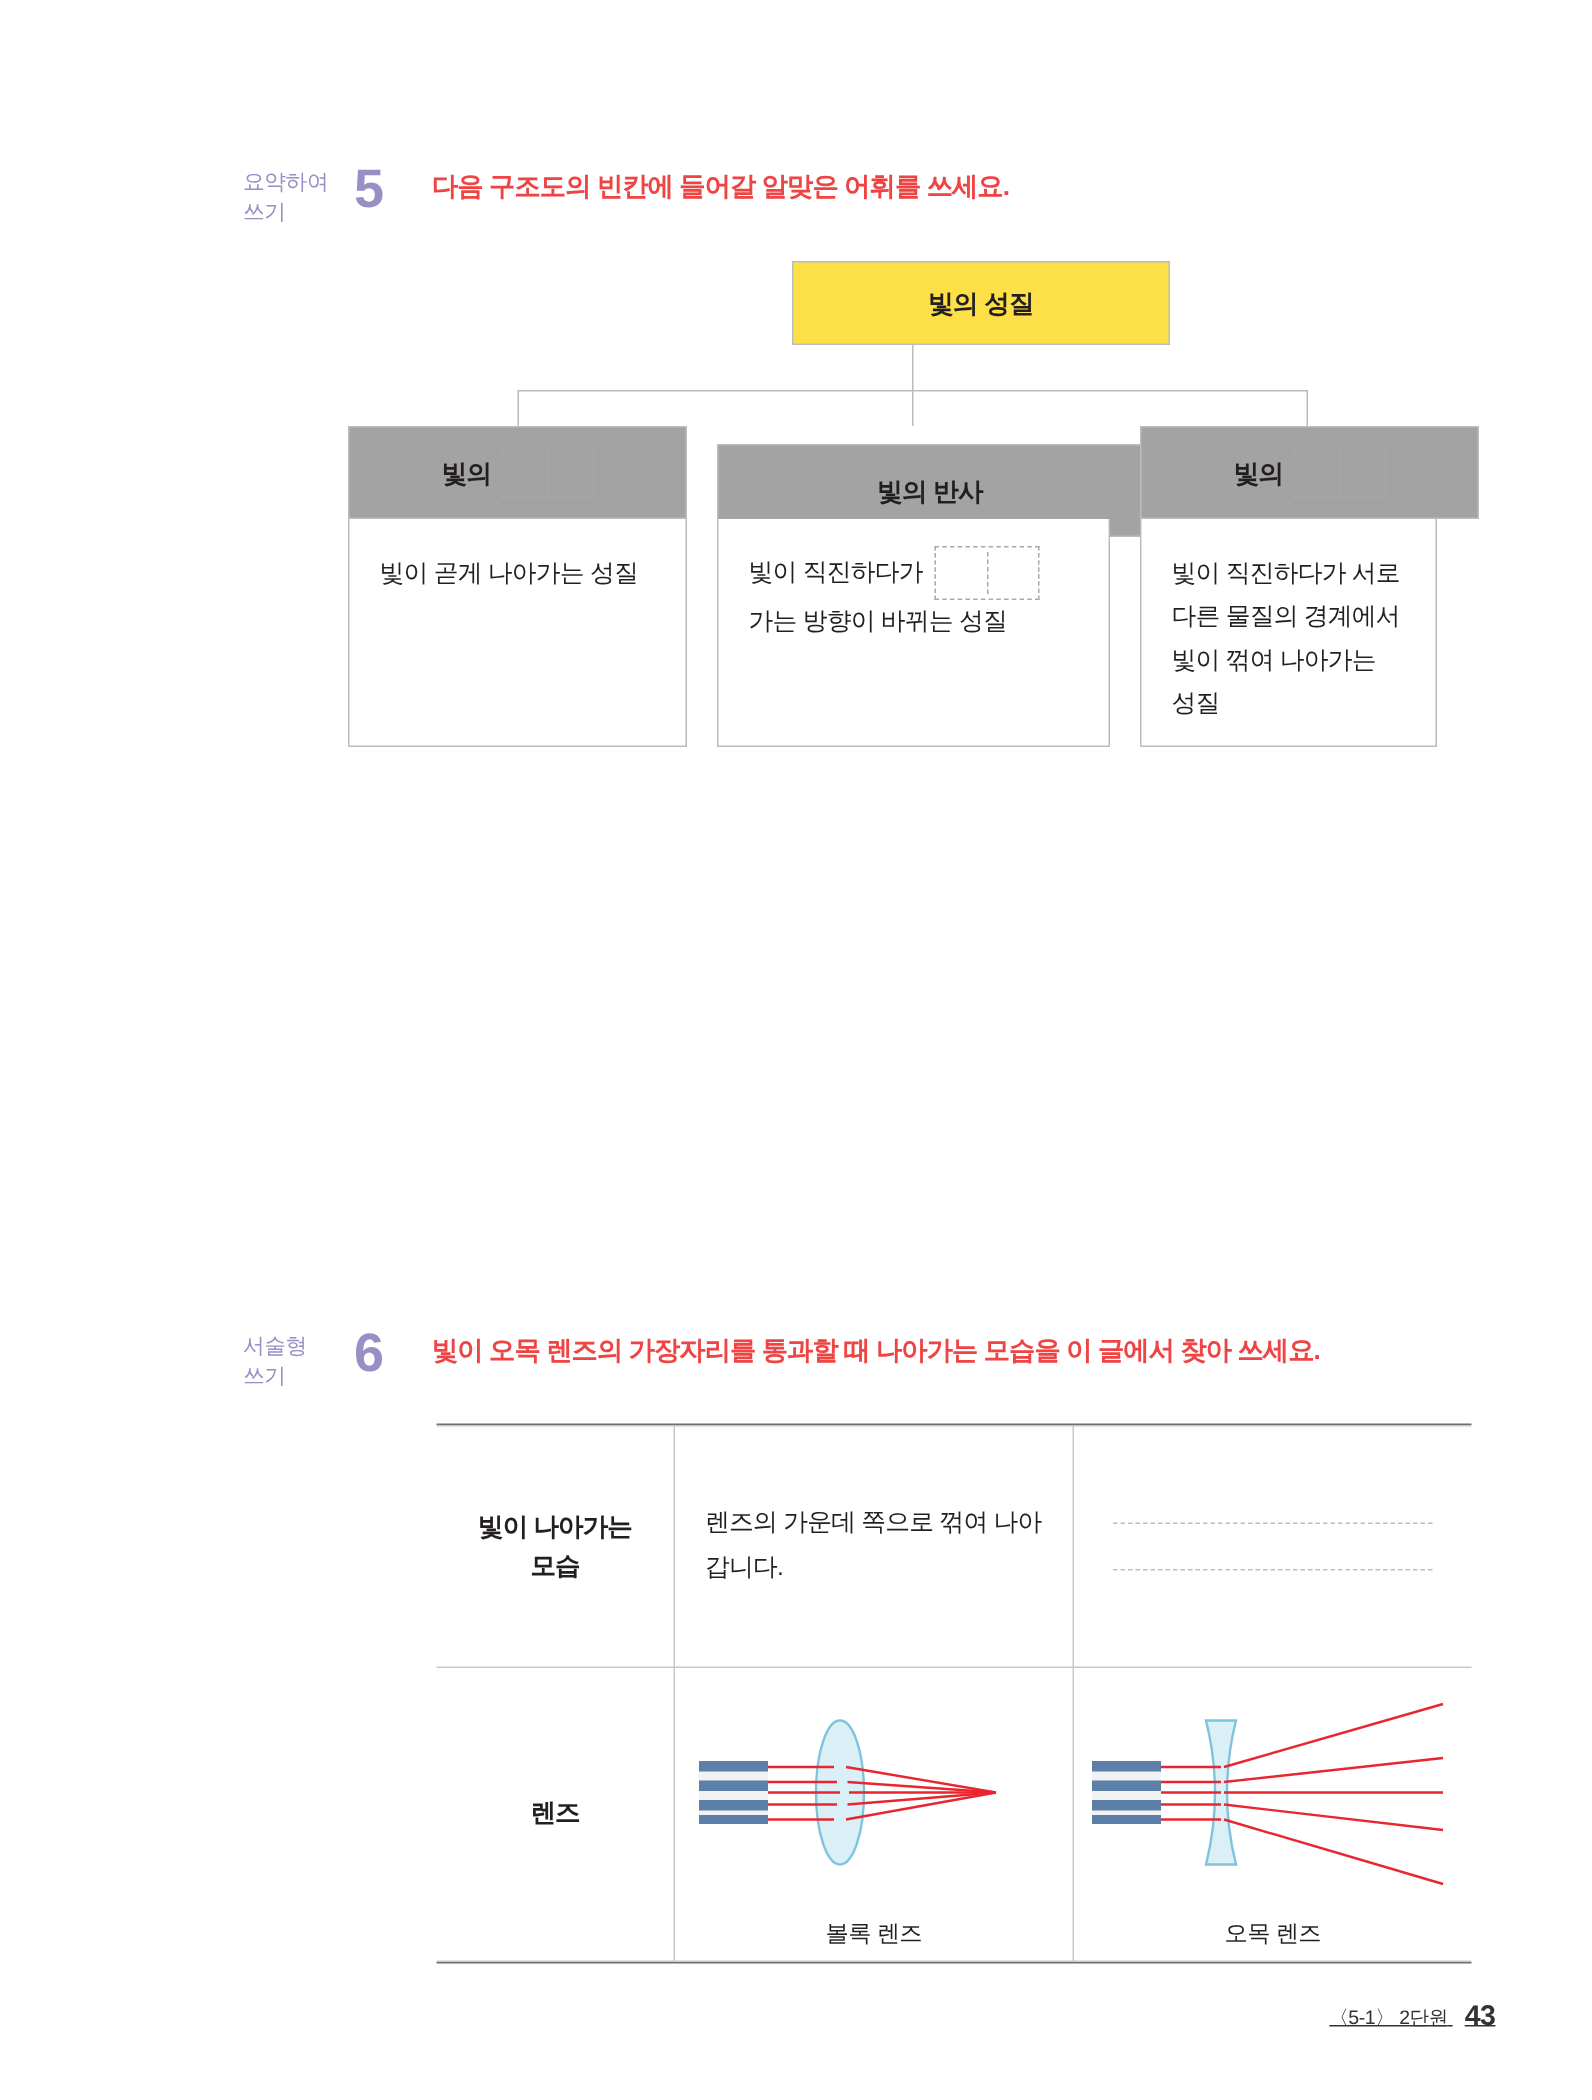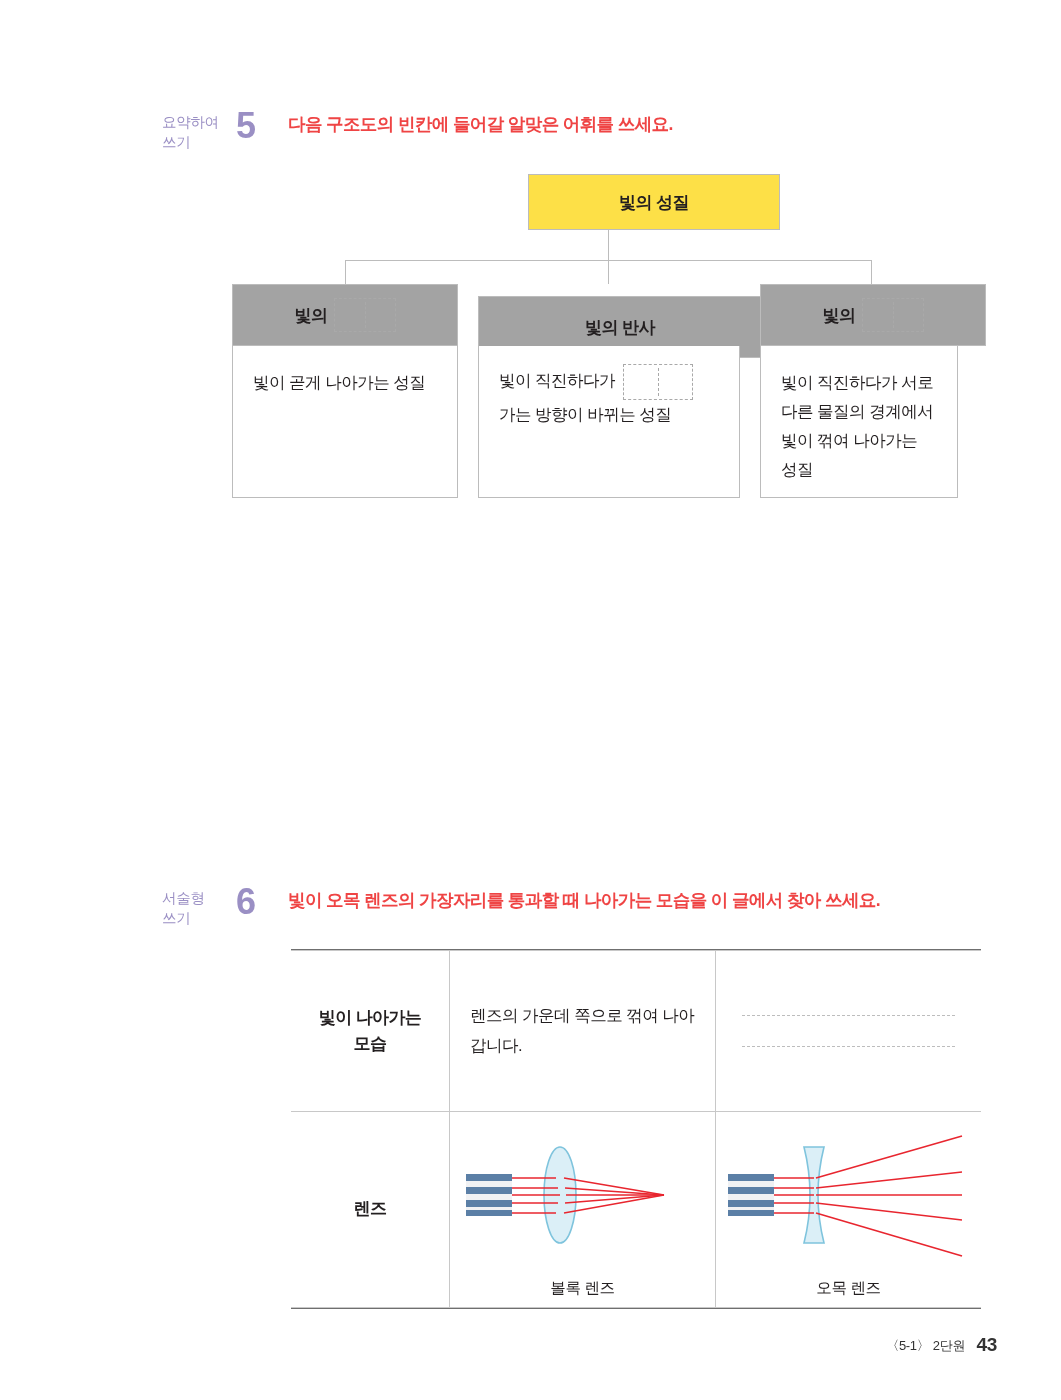--- a/index.html
+++ b/index.html
@@ -158,20 +158,21 @@
   }
 
   
   .footer {
     position: absolute;
     right: 64px;
     bottom: 44px;
     font-size: 13px;
     color: #333;
     letter-spacing: -0.3px;
+    text-decoration: underline;
   }
   .footer .pg {
     font-size: 19px;
     font-weight: bold;
     margin-left: 8px;
     vertical-align: -1px;
   }
 </style>
 </head>
 <body>

